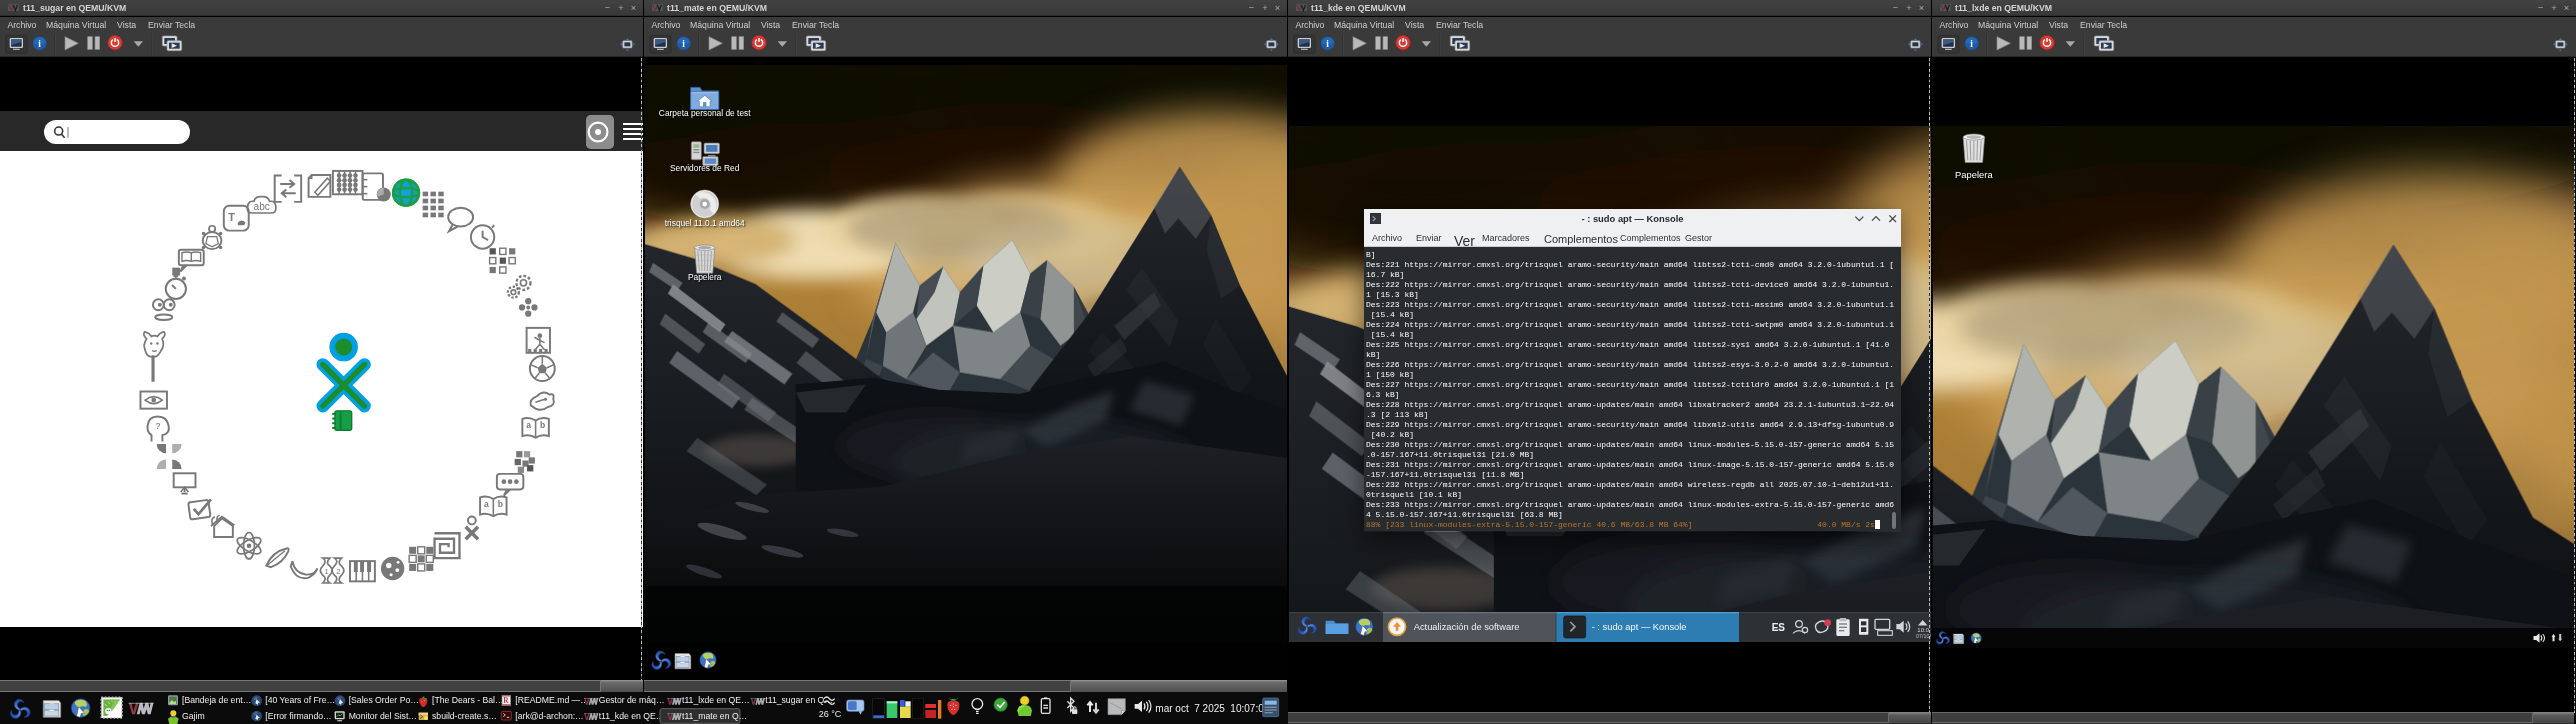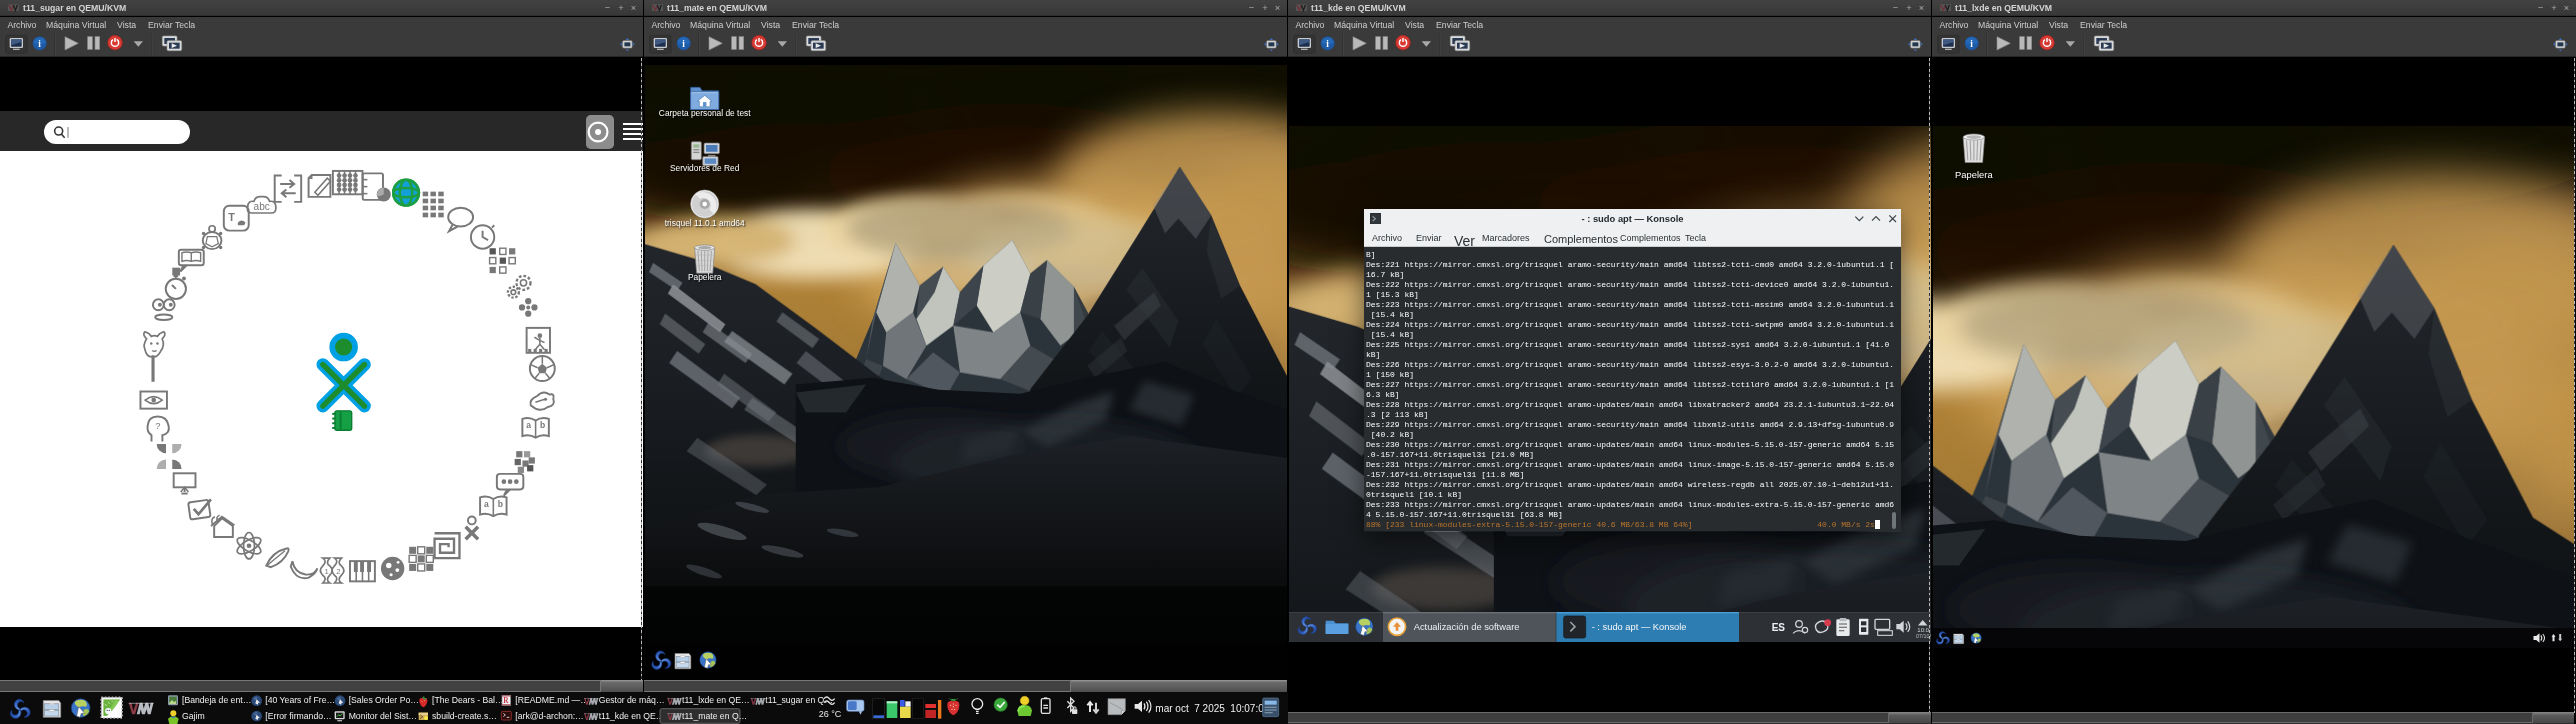--- a/index.html
+++ b/index.html
@@ -699,21 +699,21 @@
         <path d="M2,4 l6,6 l6,-6" stroke="#3e4347" stroke-width="1.8" fill="none"></path>
         <path d="M27,10 l6,-6 l6,6" stroke="#3e4347" stroke-width="1.8" fill="none"></path>
         <path d="M53,2 l10,10 M63,2 l-10,10" stroke="#3e4347" stroke-width="1.8" fill="none"></path>
       </svg>
       <div class="ab" style="left:8px;top:24px;font-size:9px;color:#2b3034">Archivo</div>
       <div class="ab" style="left:52px;top:24px;font-size:9px;color:#2b3034">Enviar</div>
       <div class="ab" style="left:90px;top:24px;font-size:14px;color:#2b3034">Ver</div>
       <div class="ab" style="left:118px;top:24px;font-size:9px;color:#2b3034">Marcadores</div>
       <div class="ab" style="left:180px;top:24px;font-size:11px;color:#2b3034">Complementos</div>
       <div class="ab" style="left:256px;top:24px;font-size:9px;color:#2b3034">Complementos</div>
-      <div class="ab" style="left:321px;top:24px;font-size:9px;color:#2b3034">Tecla</div>
+      <div class="ab" style="left:321px;top:24px;font-size:9px;color:#2b3034">Gestor</div>
       <div class="ab" style="left:0;top:38px;width:537px;height:284px;background:#292c2f"></div>
       <pre class="ab" style="left:2px;top:41px;font-family:'Liberation Mono',monospace;font-size:8px;line-height:10px;color:#fcfcfc">B]
 Des:221 https://mirror.cmxsl.org/trisquel aramo-security/main amd64 libtss2-tcti-cmd0 amd64 3.2.0-1ubuntu1.1 [
 16.7 kB]
 Des:222 https://mirror.cmxsl.org/trisquel aramo-security/main amd64 libtss2-tcti-device0 amd64 3.2.0-1ubuntu1.
 1 [15.3 kB]
 Des:223 https://mirror.cmxsl.org/trisquel aramo-security/main amd64 libtss2-tcti-mssim0 amd64 3.2.0-1ubuntu1.1
  [15.4 kB]
 Des:224 https://mirror.cmxsl.org/trisquel aramo-security/main amd64 libtss2-tcti-swtpm0 amd64 3.2.0-1ubuntu1.1
  [15.4 kB]

